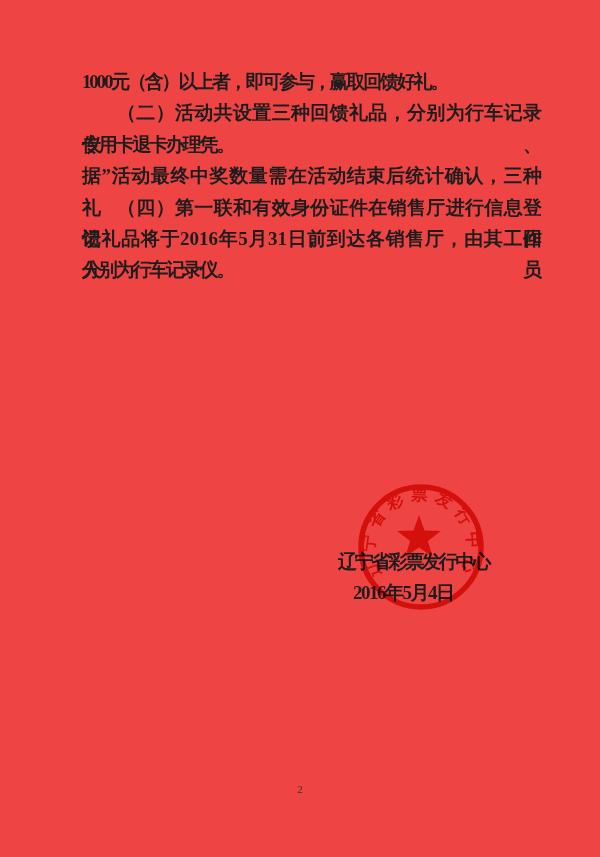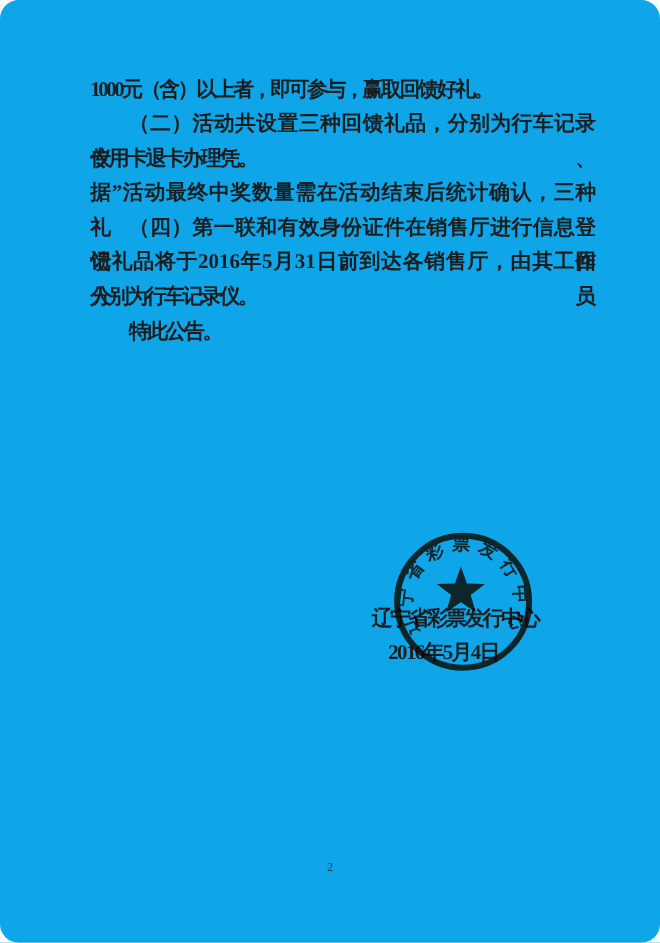--- a/index.html
+++ b/index.html
@@ -1,22 +1,21 @@
 <!DOCTYPE html>
 <html><head>
 <meta charset="utf-8">
 <style>
   html,body{margin:0;padding:0;}
   .page{
     position:relative;
     width:600px;height:857px;
-    background:#0ea5e9;
+    background:#ef4444;
     overflow:hidden;
     font-family:"Liberation Serif","DejaVu Serif",serif;
-    border-radius:17px;
   }
   .body-text{
     position:absolute;
     left:82px;top:66px;width:460px;
     font-size:19px;
     font-weight:bold;
     color:#1d1d1d;
     letter-spacing:-2.2px;
     line-height:31.4px;
   }
@@ -72,21 +71,20 @@
 <div class="page">
 
   <div class="body-text">
     <div class="line">1000元（含）以上者，即可参与，赢取回馈好礼。</div>
     <div class="line justify indent">（二）活动共设置三种回馈礼品，分别为行车记录仪、</div>
     <div class="line">专用卡退卡办理凭。</div>
     <div class="line justify">据”活动最终中奖数量需在活动结束后统计确认，三种礼</div>
     <div class="line justify indent">（四）第一联和有效身份证件在销售厅进行信息登记，回</div>
     <div class="line justify">馈礼品将于2016年5月31日前到达各销售厅，由其工作人员</div>
     <div class="line">分别为行车记录仪。</div>
-    <div class="line indent">特此公告。</div>
   </div>
 
   <div class="signature">辽宁省彩票发行中心</div>
   <div class="date">2016年5月4日</div>
 
   <svg class="seal" viewBox="0 0 133 133" xmlns="http://www.w3.org/2000/svg">
     <circle cx="66" cy="66" r="60" fill="none" stroke="#e1291a" stroke-width="5.5"></circle>
     <polygon fill="#e1291a" points="64,34 69.5,49.4 85.9,49.9 72.9,59.9 77.5,75.6 64,66.4 50.5,75.6 55.1,59.9 42.1,49.9 58.5,49.4"></polygon>
     <defs>
       <path id="sealArc" d="M 28.5 94.3 A 47 47 0 1 1 103.5 94.3" fill="none"></path>

